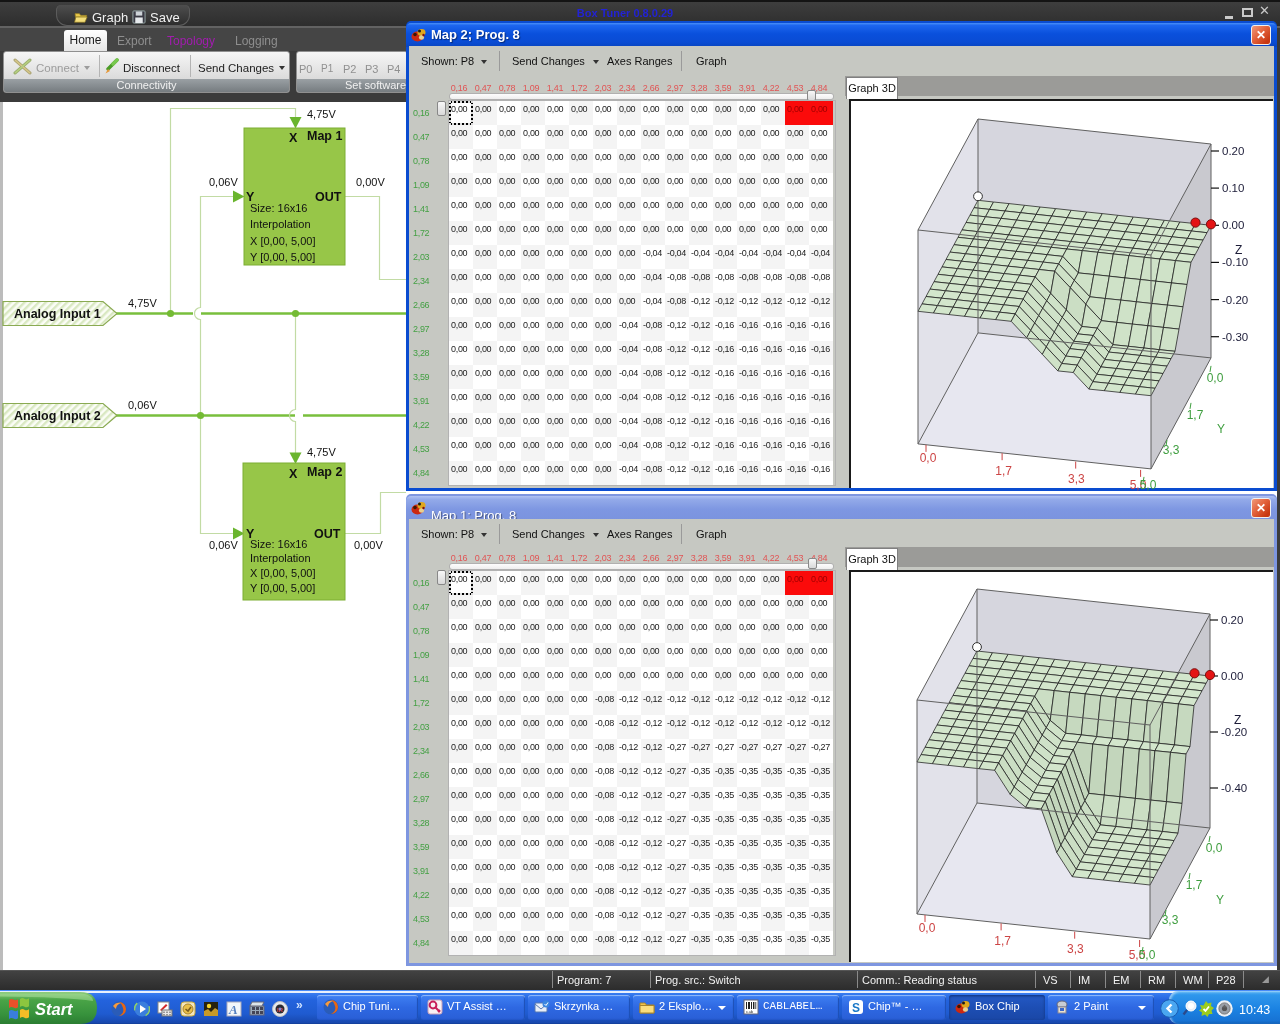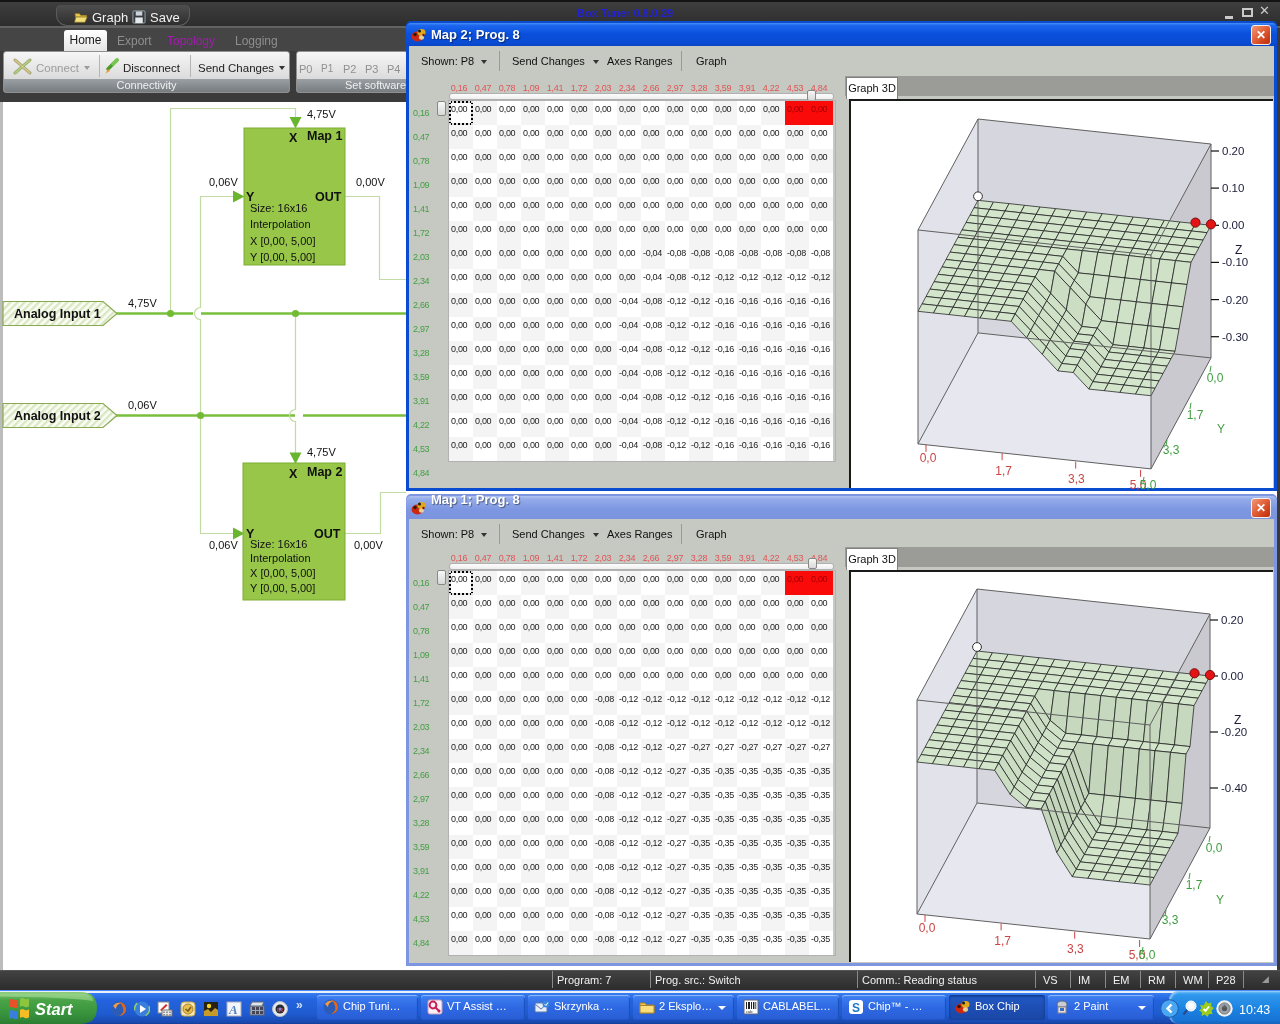--- a/index.html
+++ b/index.html
@@ -160,21 +160,21 @@
 <div class="abs" style="left:406px;top:494px;width:871px;height:472px;background:#7e96e0;border-radius:5px 5px 0 0"></div>
 <div class="abs" style="left:406px;top:496px;width:871px;height:24px;background:linear-gradient(#b0c2f2 0%,#93aae9 14%,#7e97e2 55%,#7b93de 100%);border-radius:5px 5px 0 0"></div>
 <svg class="abs" style="left:411px;top:500px" width="16" height="16" viewBox="0 0 16 16">
     <ellipse cx="6.5" cy="9.5" rx="6" ry="5" fill="#cc2810"></ellipse>
     <ellipse cx="10.5" cy="5.5" rx="4" ry="3.4" fill="#e0a81c"></ellipse>
     <circle cx="4" cy="7.5" r="1.8" fill="#3a1606"></circle>
     <ellipse cx="10.5" cy="10.5" rx="2.6" ry="2.2" fill="#e8d090"></ellipse>
     <circle cx="8.5" cy="4" r="1.5" fill="#1a1a1a"></circle>
     <circle cx="12.5" cy="8" r="1.2" fill="#801010"></circle>
   </svg>
-<span class="abs" style="left:431px;top:492px;font-size:13px;font-weight:bold;color:#fff;text-shadow:1px 1px 1px rgba(0,0,0,.45)">Map 1; Prog. 8</span>
+<span class="abs" style="left:431px;top:508px;font-size:13px;font-weight:normal;color:#fff;text-shadow:1px 1px 1px rgba(0,0,0,.45)">Map 1; Prog. 8</span>
 <div class="abs" style="left:1251px;top:498px;width:20px;height:20px;border-radius:3px;border:1px solid #f0f0f0;background:linear-gradient(135deg,#f09a7a 0%,#e2613a 45%,#c83812 85%);color:#fff;font-size:12px;font-weight:bold;text-align:center;line-height:19px">✕</div>
 <div class="abs" style="left:409px;top:519px;width:865px;height:444px;background:#c6c8c2"></div>
 <div class="abs" style="left:409px;top:47px;width:865px;height:28px">
     <span class="mi" style="left:12px">Shown: P8</span>
     <div class="car" style="left:72px"></div>
     <div class="msep" style="left:90px"></div>
     <span class="mi" style="left:103px">Send Changes</span>
     <div class="car" style="left:184px"></div>
     <span class="mi" style="left:198px">Axes Ranges</span>
     <div class="msep" style="left:272px"></div>
@@ -212,20 +212,21 @@
     <div class="rl" style="top:336px">4,53</div>
     <div class="rl" style="top:360px">4,84</div>
   </div>
 <div class="grid" style="left:449px;top:101px">
     <div class="gr"><i class="sel">0,00</i><i class="s">0,00</i><i>0,00</i><i class="s">0,00</i><i>0,00</i><i class="s">0,00</i><i>0,00</i><i class="s">0,00</i><i>0,00</i><i class="s">0,00</i><i>0,00</i><i class="s">0,00</i><i>0,00</i><i class="s">0,00</i><i class="rd">0,00</i><i class="s rd">0,00</i></div>
     <div class="gr"><i class="s">0,00</i><i>0,00</i><i class="s">0,00</i><i>0,00</i><i class="s">0,00</i><i>0,00</i><i class="s">0,00</i><i>0,00</i><i class="s">0,00</i><i>0,00</i><i class="s">0,00</i><i>0,00</i><i class="s">0,00</i><i>0,00</i><i class="s">0,00</i><i>0,00</i></div>
     <div class="gr"><i>0,00</i><i class="s">0,00</i><i>0,00</i><i class="s">0,00</i><i>0,00</i><i class="s">0,00</i><i>0,00</i><i class="s">0,00</i><i>0,00</i><i class="s">0,00</i><i>0,00</i><i class="s">0,00</i><i>0,00</i><i class="s">0,00</i><i>0,00</i><i class="s">0,00</i></div>
     <div class="gr"><i class="s">0,00</i><i>0,00</i><i class="s">0,00</i><i>0,00</i><i class="s">0,00</i><i>0,00</i><i class="s">0,00</i><i>0,00</i><i class="s">0,00</i><i>0,00</i><i class="s">0,00</i><i>0,00</i><i class="s">0,00</i><i>0,00</i><i class="s">0,00</i><i>0,00</i></div>
     <div class="gr"><i>0,00</i><i class="s">0,00</i><i>0,00</i><i class="s">0,00</i><i>0,00</i><i class="s">0,00</i><i>0,00</i><i class="s">0,00</i><i>0,00</i><i class="s">0,00</i><i>0,00</i><i class="s">0,00</i><i>0,00</i><i class="s">0,00</i><i>0,00</i><i class="s">0,00</i></div>
     <div class="gr"><i class="s">0,00</i><i>0,00</i><i class="s">0,00</i><i>0,00</i><i class="s">0,00</i><i>0,00</i><i class="s">0,00</i><i>0,00</i><i class="s">0,00</i><i>0,00</i><i class="s">0,00</i><i>0,00</i><i class="s">0,00</i><i>0,00</i><i class="s">0,00</i><i>0,00</i></div>
+    <div class="gr"><i>0,00</i><i class="s">0,00</i><i>0,00</i><i class="s">0,00</i><i>0,00</i><i class="s">0,00</i><i>0,00</i><i class="s">0,00</i><i>-0,04</i><i class="s">-0,04</i><i>-0,04</i><i class="s">-0,04</i><i>-0,04</i><i class="s">-0,04</i><i>-0,04</i><i class="s">-0,04</i></div>
     <div class="gr"><i class="s">0,00</i><i>0,00</i><i class="s">0,00</i><i>0,00</i><i class="s">0,00</i><i>0,00</i><i class="s">0,00</i><i>0,00</i><i class="s">-0,04</i><i>-0,08</i><i class="s">-0,08</i><i>-0,08</i><i class="s">-0,08</i><i>-0,08</i><i class="s">-0,08</i><i>-0,08</i></div>
     <div class="gr"><i>0,00</i><i class="s">0,00</i><i>0,00</i><i class="s">0,00</i><i>0,00</i><i class="s">0,00</i><i>0,00</i><i class="s">0,00</i><i>-0,04</i><i class="s">-0,08</i><i>-0,12</i><i class="s">-0,12</i><i>-0,12</i><i class="s">-0,12</i><i>-0,12</i><i class="s">-0,12</i></div>
     <div class="gr"><i class="s">0,00</i><i>0,00</i><i class="s">0,00</i><i>0,00</i><i class="s">0,00</i><i>0,00</i><i class="s">0,00</i><i>-0,04</i><i class="s">-0,08</i><i>-0,12</i><i class="s">-0,12</i><i>-0,16</i><i class="s">-0,16</i><i>-0,16</i><i class="s">-0,16</i><i>-0,16</i></div>
     <div class="gr"><i>0,00</i><i class="s">0,00</i><i>0,00</i><i class="s">0,00</i><i>0,00</i><i class="s">0,00</i><i>0,00</i><i class="s">-0,04</i><i>-0,08</i><i class="s">-0,12</i><i>-0,12</i><i class="s">-0,16</i><i>-0,16</i><i class="s">-0,16</i><i>-0,16</i><i class="s">-0,16</i></div>
     <div class="gr"><i class="s">0,00</i><i>0,00</i><i class="s">0,00</i><i>0,00</i><i class="s">0,00</i><i>0,00</i><i class="s">0,00</i><i>-0,04</i><i class="s">-0,08</i><i>-0,12</i><i class="s">-0,12</i><i>-0,16</i><i class="s">-0,16</i><i>-0,16</i><i class="s">-0,16</i><i>-0,16</i></div>
     <div class="gr"><i>0,00</i><i class="s">0,00</i><i>0,00</i><i class="s">0,00</i><i>0,00</i><i class="s">0,00</i><i>0,00</i><i class="s">-0,04</i><i>-0,08</i><i class="s">-0,12</i><i>-0,12</i><i class="s">-0,16</i><i>-0,16</i><i class="s">-0,16</i><i>-0,16</i><i class="s">-0,16</i></div>
     <div class="gr"><i class="s">0,00</i><i>0,00</i><i class="s">0,00</i><i>0,00</i><i class="s">0,00</i><i>0,00</i><i class="s">0,00</i><i>-0,04</i><i class="s">-0,08</i><i>-0,12</i><i class="s">-0,12</i><i>-0,16</i><i class="s">-0,16</i><i>-0,16</i><i class="s">-0,16</i><i>-0,16</i></div>
     <div class="gr"><i>0,00</i><i class="s">0,00</i><i>0,00</i><i class="s">0,00</i><i>0,00</i><i class="s">0,00</i><i>0,00</i><i class="s">-0,04</i><i>-0,08</i><i class="s">-0,12</i><i>-0,12</i><i class="s">-0,16</i><i>-0,16</i><i class="s">-0,16</i><i>-0,16</i><i class="s">-0,16</i></div>
     <div class="gr"><i class="s">0,00</i><i>0,00</i><i class="s">0,00</i><i>0,00</i><i class="s">0,00</i><i>0,00</i><i class="s">0,00</i><i>-0,04</i><i class="s">-0,08</i><i>-0,12</i><i class="s">-0,12</i><i>-0,16</i><i class="s">-0,16</i><i>-0,16</i><i class="s">-0,16</i><i>-0,16</i></div>
   </div>
@@ -948,21 +949,21 @@
     <span>Skrzynka …</span>
   </div>
 <div class="tbtn" style="left:633px;width:101px;">
     <svg style="position:absolute;left:6px;top:4px" width="16" height="16" viewBox="0 0 16 16">
       <path d="M1 4 h5 l1.5 2 h7.5 v8 h-14 z" fill="#f0c34a" stroke="#a8842a"></path>
       <path d="M1 6.5 h14 v7.5 h-14 z" fill="#fadd7d" stroke="#a8842a"></path>
     </svg>
     <span>2 Eksplo…</span>
     <div style="position:absolute;right:8px;top:11px;width:0;height:0;border-left:4px solid transparent;border-right:4px solid transparent;border-top:4.5px solid #fff"></div>
   </div>
-<div class="tbtn" style="left:737px;width:102px;">
+<div class="tbtn" style="left:737px;width:102px;font-family:Liberation Mono, monospace;">
     <svg style="position:absolute;left:6px;top:4px" width="16" height="16" viewBox="0 0 16 16">
       <rect x="1" y="1" width="14" height="14" fill="#fff" stroke="#667"></rect>
       <g fill="#222">
         <rect x="3" y="3" width="1" height="7"></rect>
         <rect x="5" y="3" width="2" height="7"></rect>
         <rect x="8" y="3" width="1" height="7"></rect>
         <rect x="10" y="3" width="1.4" height="7"></rect>
         <rect x="12.4" y="3" width="0.8" height="7"></rect>
       </g>
       <text x="3" y="14" font-size="4" fill="#222">cab</text>

